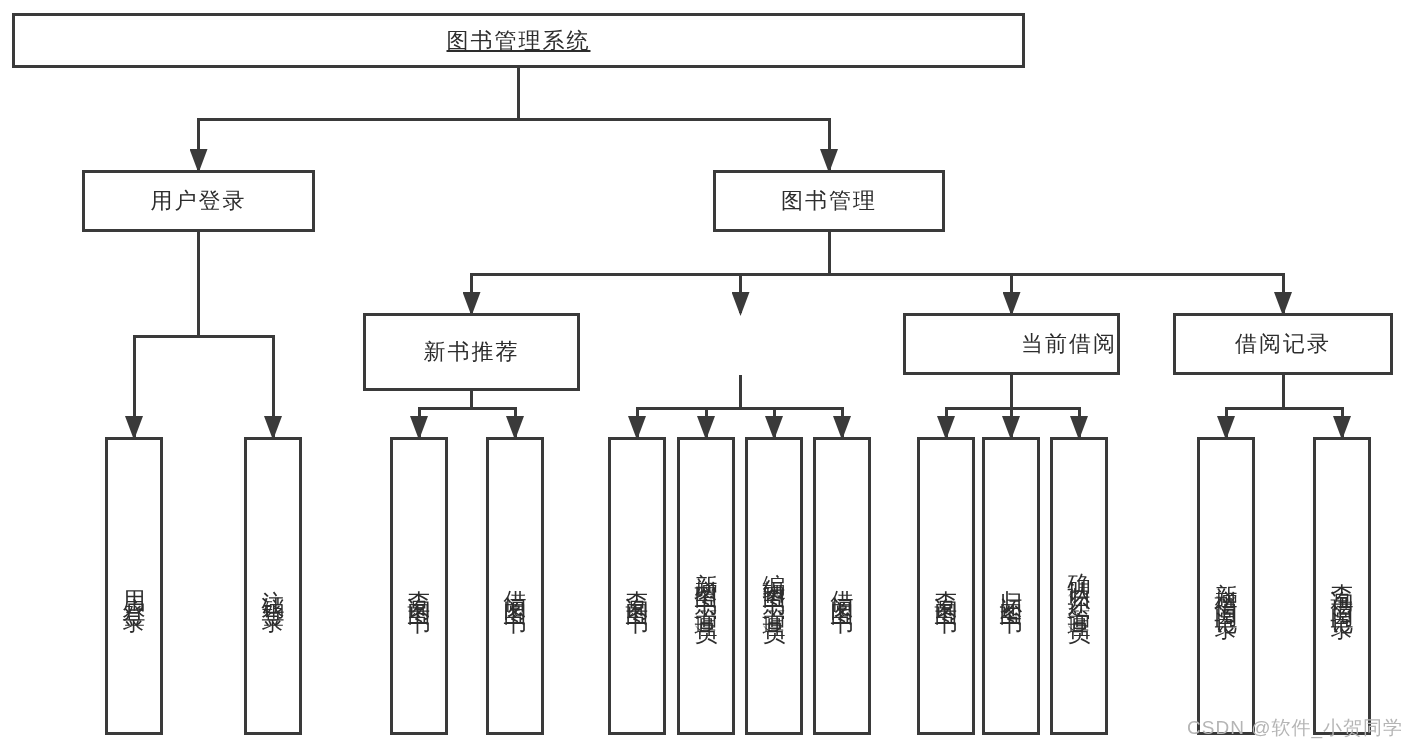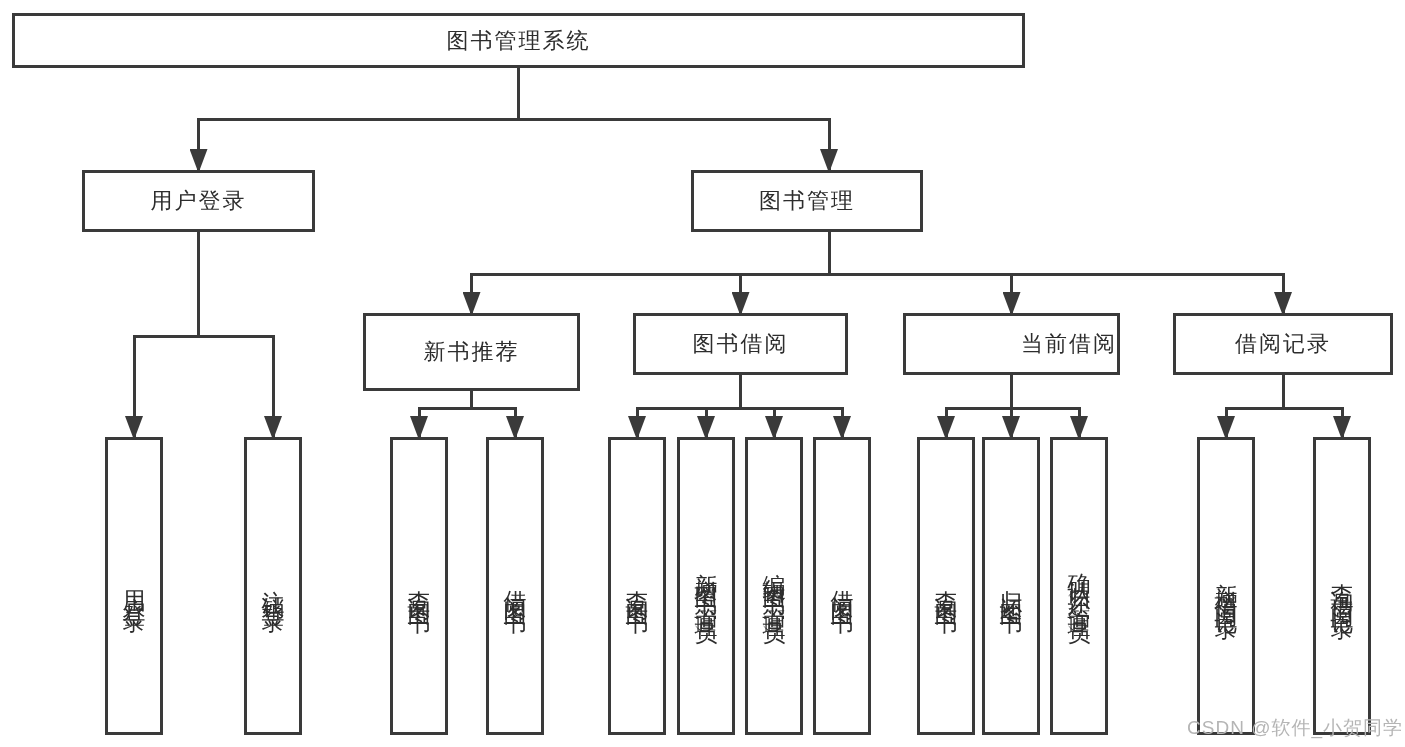--- a/index.html
+++ b/index.html
@@ -28,34 +28,31 @@
   .watermark{
     position:absolute;right:2px;top:715px;font-size:19px;
     color:var(--wm-color,#b5b5b5);letter-spacing:1px;z-index:3;white-space:nowrap;
   }
 </style>
 </head>
 <body>
 
 <div id="canvas" style="--line-color: #3a3a3a; --text-color: #2d2d2d; --wm-color: #b5b5b5;">
   <div class="watermark">CSDN @软件_小贺同学</div>
-<div class="node" style="left: 12px; top: 13px; width: 1013px; height: 55px;">
+<div class="node" style="left: 12px; top: 13px; width: 1013px; height: 55px; text-decoration: underline;">
       <span>图书管理系统</span>
     </div>
     <div class="node" style="left: 82px; top: 170px; width: 233px; height: 62px;">
       <span>用户登录</span>
     </div>
-    <div class="node" style="left: 691px; top: 170px; width: 232px; height: 62px;">
+    <div class="node" style="left: 713px; top: 170px; width: 232px; height: 62px;">
       <span>图书管理</span>
     </div>
     <div class="node" style="left: 363px; top: 313px; width: 217px; height: 78px;">
       <span>新书推荐</span>
-    </div>
-    <div class="node" style="left: 633px; top: 313px; width: 215px; height: 62px;">
-      <span>图书借阅</span>
     </div>
     <div class="node" style="left: 903px; top: 313px; width: 217px; height: 62px; justify-content: flex-end;">
       <span>当前借阅</span>
     </div>
     <div class="node" style="left: 1173px; top: 313px; width: 220px; height: 62px;">
       <span>借阅记录</span>
     </div>
     <div class="node leaf" style="left: 105px; top: 437px; width: 58px; height: 298px;">
       <span>用户登录</span>
     </div>

